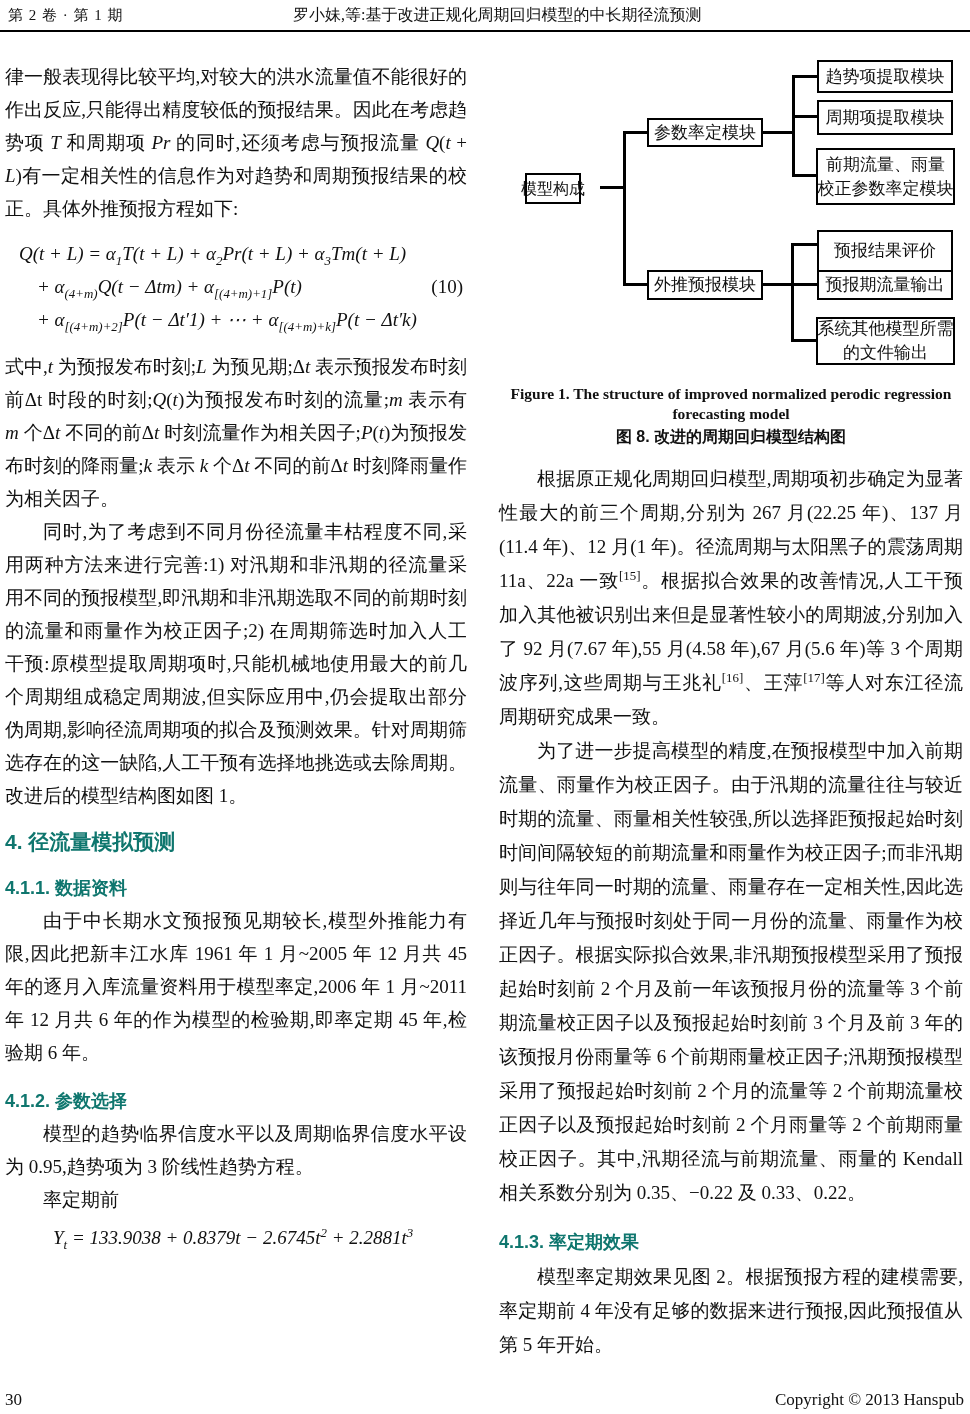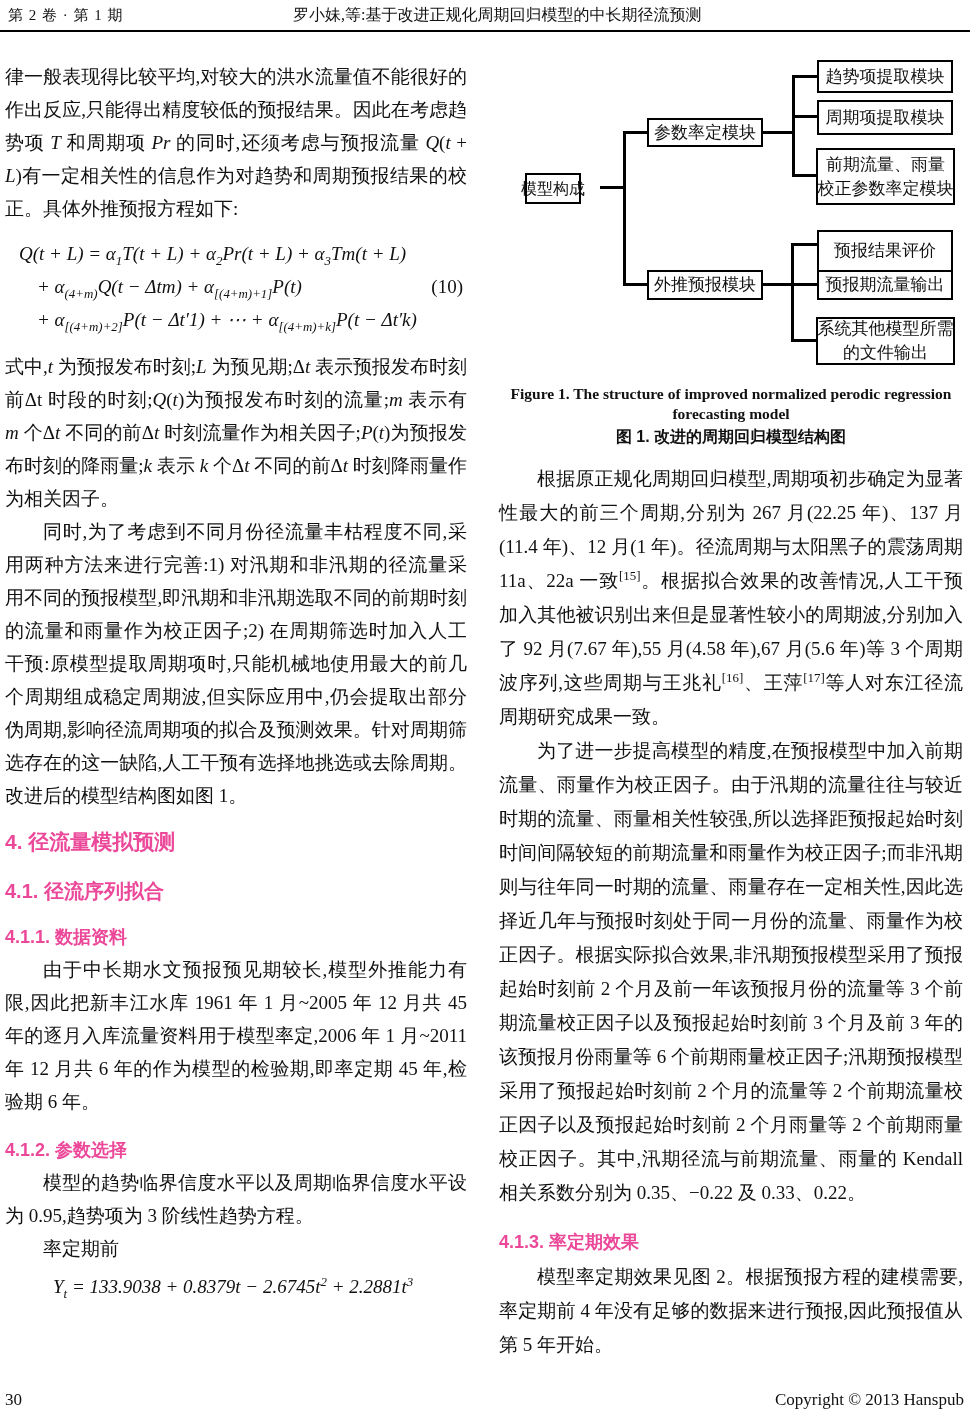--- a/index.html
+++ b/index.html
@@ -15,21 +15,21 @@
 
   
   .col-left  { position:absolute; left:5px;  top:60px; width:462px; }
   .col-right { position:absolute; left:499px; top:60px; width:464px; }
   .body-par { margin:0; font-size:19px; line-height:33px; text-align:justify; }
   .col-right .body-par { line-height:34px; }
   .indent { text-indent:2em; }
   sub, sup { line-height:0; font-size:0.68em; }
 
   
-  .sec1, .sec2, .sec3 { font-family:"Liberation Sans", sans-serif; font-weight:bold; color:#ec4899; }
+  .sec1, .sec2, .sec3 { font-family:"Liberation Sans", sans-serif; font-weight:bold; color:#0f766e; }
   .sec1 { font-size:21px; margin:16px 0 0 0; line-height:28px; }
   .sec2 { font-size:20px; margin:22px 0 0 0; line-height:27px; }
   .sec3 { font-size:18px; margin:20px 0 0 0; line-height:24px; }
 
   
   .eq-block { display:flex; align-items:center; margin:12px 0 14px 0; }
   .eq-lines { flex:1 1 auto; font-style:italic; font-size:19px; line-height:33px; padding-left:14px; }
   .eq-line.cont { padding-left:18px; }
   .eq-number { flex:0 0 auto; font-style:normal; font-size:19px; padding-right:4px; }
   .trend-eq { font-style:italic; font-size:19px; line-height:33px; margin:5px 0 0 48px; }
@@ -72,21 +72,20 @@
         <div class="eq-line cont"><span>+ α</span><sub>(4+m)</sub><span>Q(t − Δtm) + α</span><sub>[(4+m)+1]</sub><span>P(t)</span></div>
         <div class="eq-line cont"><span>+ α</span><sub>[(4+m)+2]</sub><span>P(t − Δt′1) + ⋯ + α</span><sub>[(4+m)+k]</sub><span>P(t − Δt′k)</span></div>
       </div>
       <div class="eq-number">(10)</div>
     </div>
 
     <p class="body-par"><span>式中,</span><i>t</i><span> 为预报发布时刻;</span><i>L</i><span> 为预见期;Δ</span><i>t</i><span> 表示预报发布时刻前Δt 时段的时刻;</span><i>Q</i><span>(</span><i>t</i><span>)为预报发布时刻的流量;</span><i>m</i><span> 表示有 </span><i>m</i><span> 个Δ</span><i>t</i><span> 不同的前Δ</span><i>t</i><span> 时刻流量作为相关因子;</span><i>P</i><span>(</span><i>t</i><span>)为预报发布时刻的降雨量;</span><i>k</i><span> 表示 </span><i>k</i><span> 个Δ</span><i>t</i><span> 不同的前Δ</span><i>t</i><span> 时刻降雨量作为相关因子。</span></p>
     <p class="body-par indent">同时,为了考虑到不同月份径流量丰枯程度不同,采用两种方法来进行完善:1) 对汛期和非汛期的径流量采用不同的预报模型,即汛期和非汛期选取不同的前期时刻的流量和雨量作为校正因子;2) 在周期筛选时加入人工干预:原模型提取周期项时,只能机械地使用最大的前几个周期组成稳定周期波,但实际应用中,仍会提取出部分伪周期,影响径流周期项的拟合及预测效果。针对周期筛选存在的这一缺陷,人工干预有选择地挑选或去除周期。改进后的模型结构图如图 1。</p>
 
     <h2 class="sec1">4. 径流量模拟预测</h2>
-    <h3 class="sec2">4.1. 径流序列拟合</h3>
     <h4 class="sec3">4.1.1. 数据资料</h4>
     <p class="body-par indent" style="margin-top:4px">由于中长期水文预报预见期较长,模型外推能力有限,因此把新丰江水库 1961 年 1 月~2005 年 12 月共 45 年的逐月入库流量资料用于模型率定,2006 年 1 月~2011 年 12 月共 6 年的作为模型的检验期,即率定期 45 年,检验期 6 年。</p>
 
     <h4 class="sec3">4.1.2. 参数选择</h4>
     <p class="body-par indent" style="margin-top:4px">模型的趋势临界信度水平以及周期临界信度水平设为 0.95,趋势项为 3 阶线性趋势方程。</p>
     <p class="body-par indent">率定期前</p>
     <div class="trend-eq"><span>Y</span><sub>t</sub><span> = 133.9038 + 0.8379t − 2.6745t</span><sup>2</sup><span> + 2.2881t</span><sup>3</sup></div>
   </div>
 
   <div class="col-right">
@@ -135,21 +134,21 @@
       </div>
       <div class="fbox" style="left:317px;top:257px;width:139px;height:48px">
         <span>系统其他模型所需</span>
         <span>的文件输出</span>
       </div>
     </div>
 
     <div class="caption">
       <div class="cap-en">Figure 1. The structure of improved normalized perodic regression</div>
       <div class="cap-en">forecasting model</div>
-      <div class="cap-zh">图 1. 改进的周期回归模型结构图</div>
+      <div class="cap-zh">图 8. 改进的周期回归模型结构图</div>
     </div>
 
     <p class="body-par indent" style="margin-top:14px"><span>根据原正规化周期回归模型,周期项初步确定为显著性最大的前三个周期,分别为 267 月(22.25 年)、137 月(11.4 年)、12 月(1 年)。径流周期与太阳黑子的震荡周期 11a、22a 一致</span><sup>[15]</sup><span>。根据拟合效果的改善情况,人工干预加入其他被识别出来但是显著性较小的周期波,分别加入了 92 月(7.67 年),55 月(4.58 年),67 月(5.6 年)等 3 个周期波序列,这些周期与王兆礼</span><sup>[16]</sup><span>、王萍</span><sup>[17]</sup><span>等人对东江径流周期研究成果一致。</span></p>
     <p class="body-par indent">为了进一步提高模型的精度,在预报模型中加入前期流量、雨量作为校正因子。由于汛期的流量往往与较近时期的流量、雨量相关性较强,所以选择距预报起始时刻时间间隔较短的前期流量和雨量作为校正因子;而非汛期则与往年同一时期的流量、雨量存在一定相关性,因此选择近几年与预报时刻处于同一月份的流量、雨量作为校正因子。根据实际拟合效果,非汛期预报模型采用了预报起始时刻前 2 个月及前一年该预报月份的流量等 3 个前期流量校正因子以及预报起始时刻前 3 个月及前 3 年的该预报月份雨量等 6 个前期雨量校正因子;汛期预报模型采用了预报起始时刻前 2 个月的流量等 2 个前期流量校正因子以及预报起始时刻前 2 个月雨量等 2 个前期雨量校正因子。其中,汛期径流与前期流量、雨量的 Kendall 相关系数分别为 0.35、−0.22 及 0.33、0.22。</p>
 
     <h4 class="sec3" style="">4.1.3. 率定期效果</h4>
     <p class="body-par indent" style="margin-top:6px">模型率定期效果见图 2。根据预报方程的建模需要,率定期前 4 年没有足够的数据来进行预报,因此预报值从第 5 年开始。</p>
   </div>
 
   <div class="page-num">30</div>

